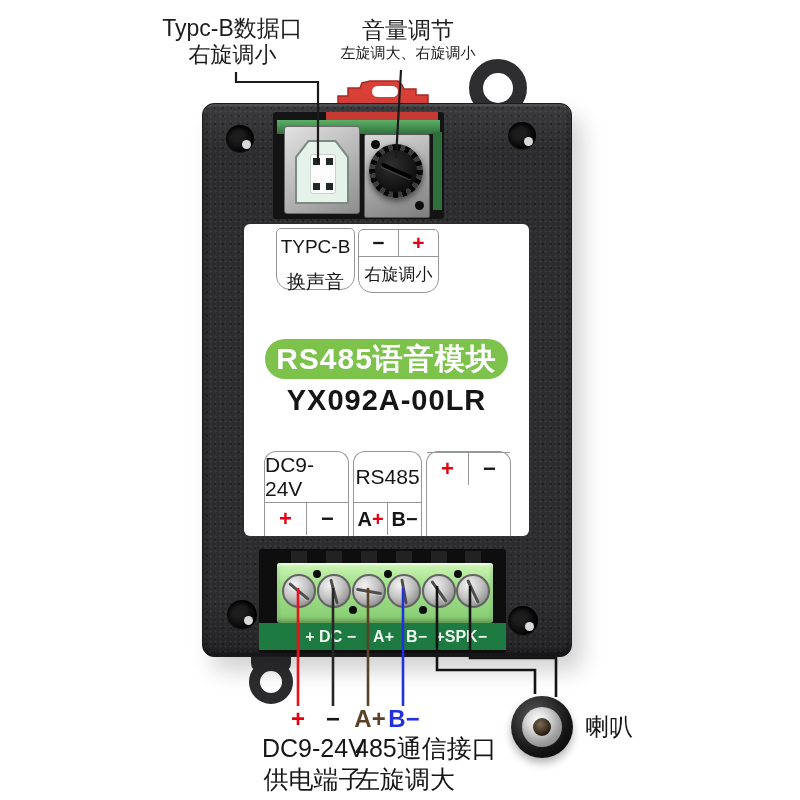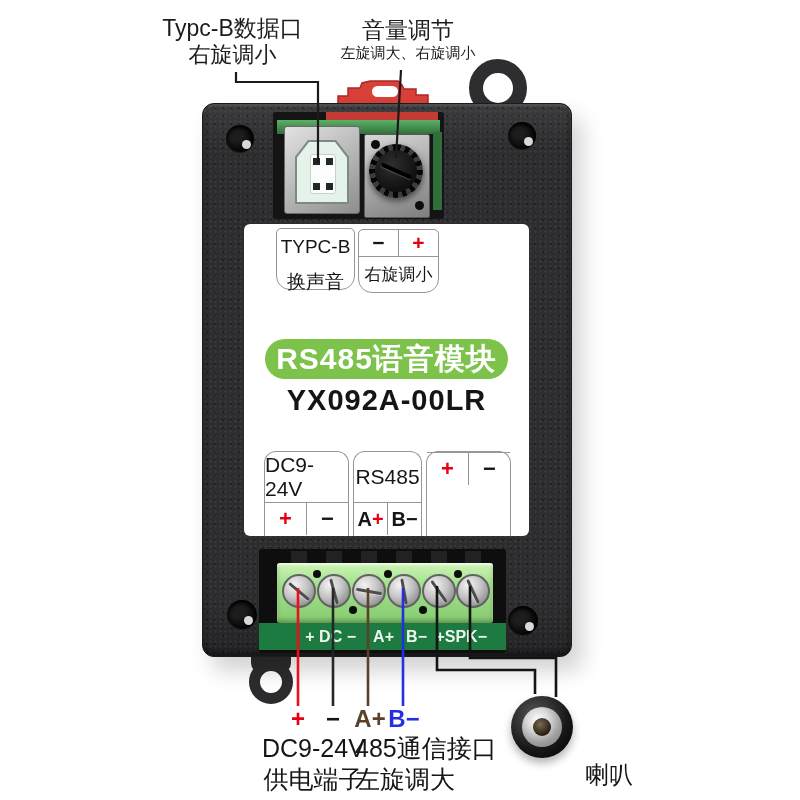--- a/index.html
+++ b/index.html
@@ -244,21 +244,21 @@
         <span style="left:128px;width:40px;">B−</span>
         <span style="left:158px;width:70px;">+SPK−</span>
       </div>
     </div>
   </div>
 
   <div id="speaker">
     <div id="cone"></div>
     <div id="cap"></div>
   </div>
-  <div class="abs" style="left:585px;top:711px;font-size:24px;margin-top:48px;">喇叭</div>
+  <div class="abs" style="left:585px;top:711px;font-size:24px;">喇叭</div>
 
   <div class="wirelabel red" style="left:280px;">+</div>
   <div class="wirelabel" style="left:315px;">−</div>
   <div class="wirelabel brown" style="left:352px;">A+</div>
   <div class="wirelabel blue" style="left:386px;">B−</div>
 
   <div class="botann" style="left:262px;">
     <span style="display:block;">DC9-24V</span>
     <span style="display:block;text-align:center;">供电端子</span>
   </div>

